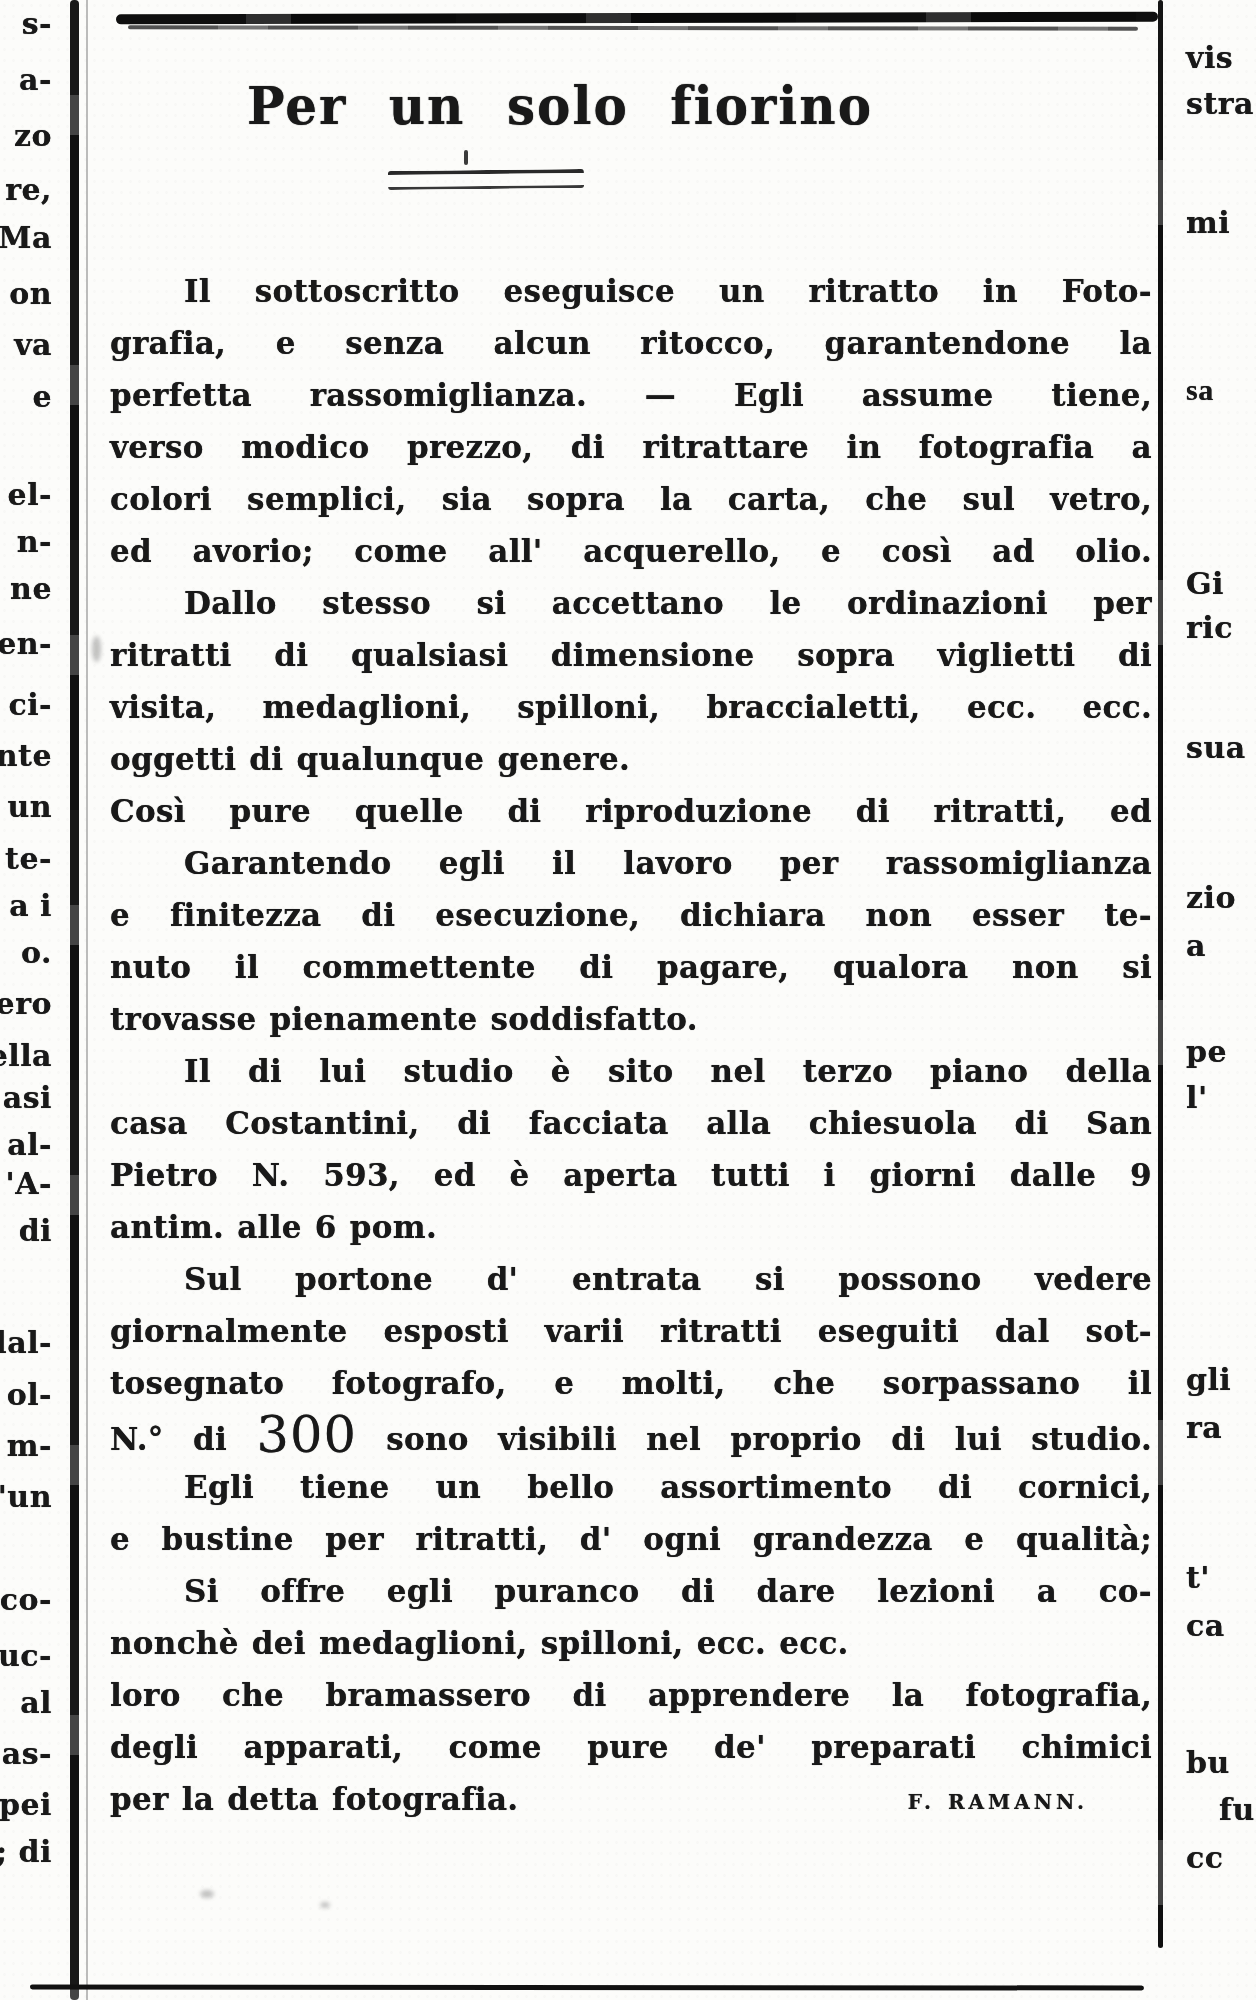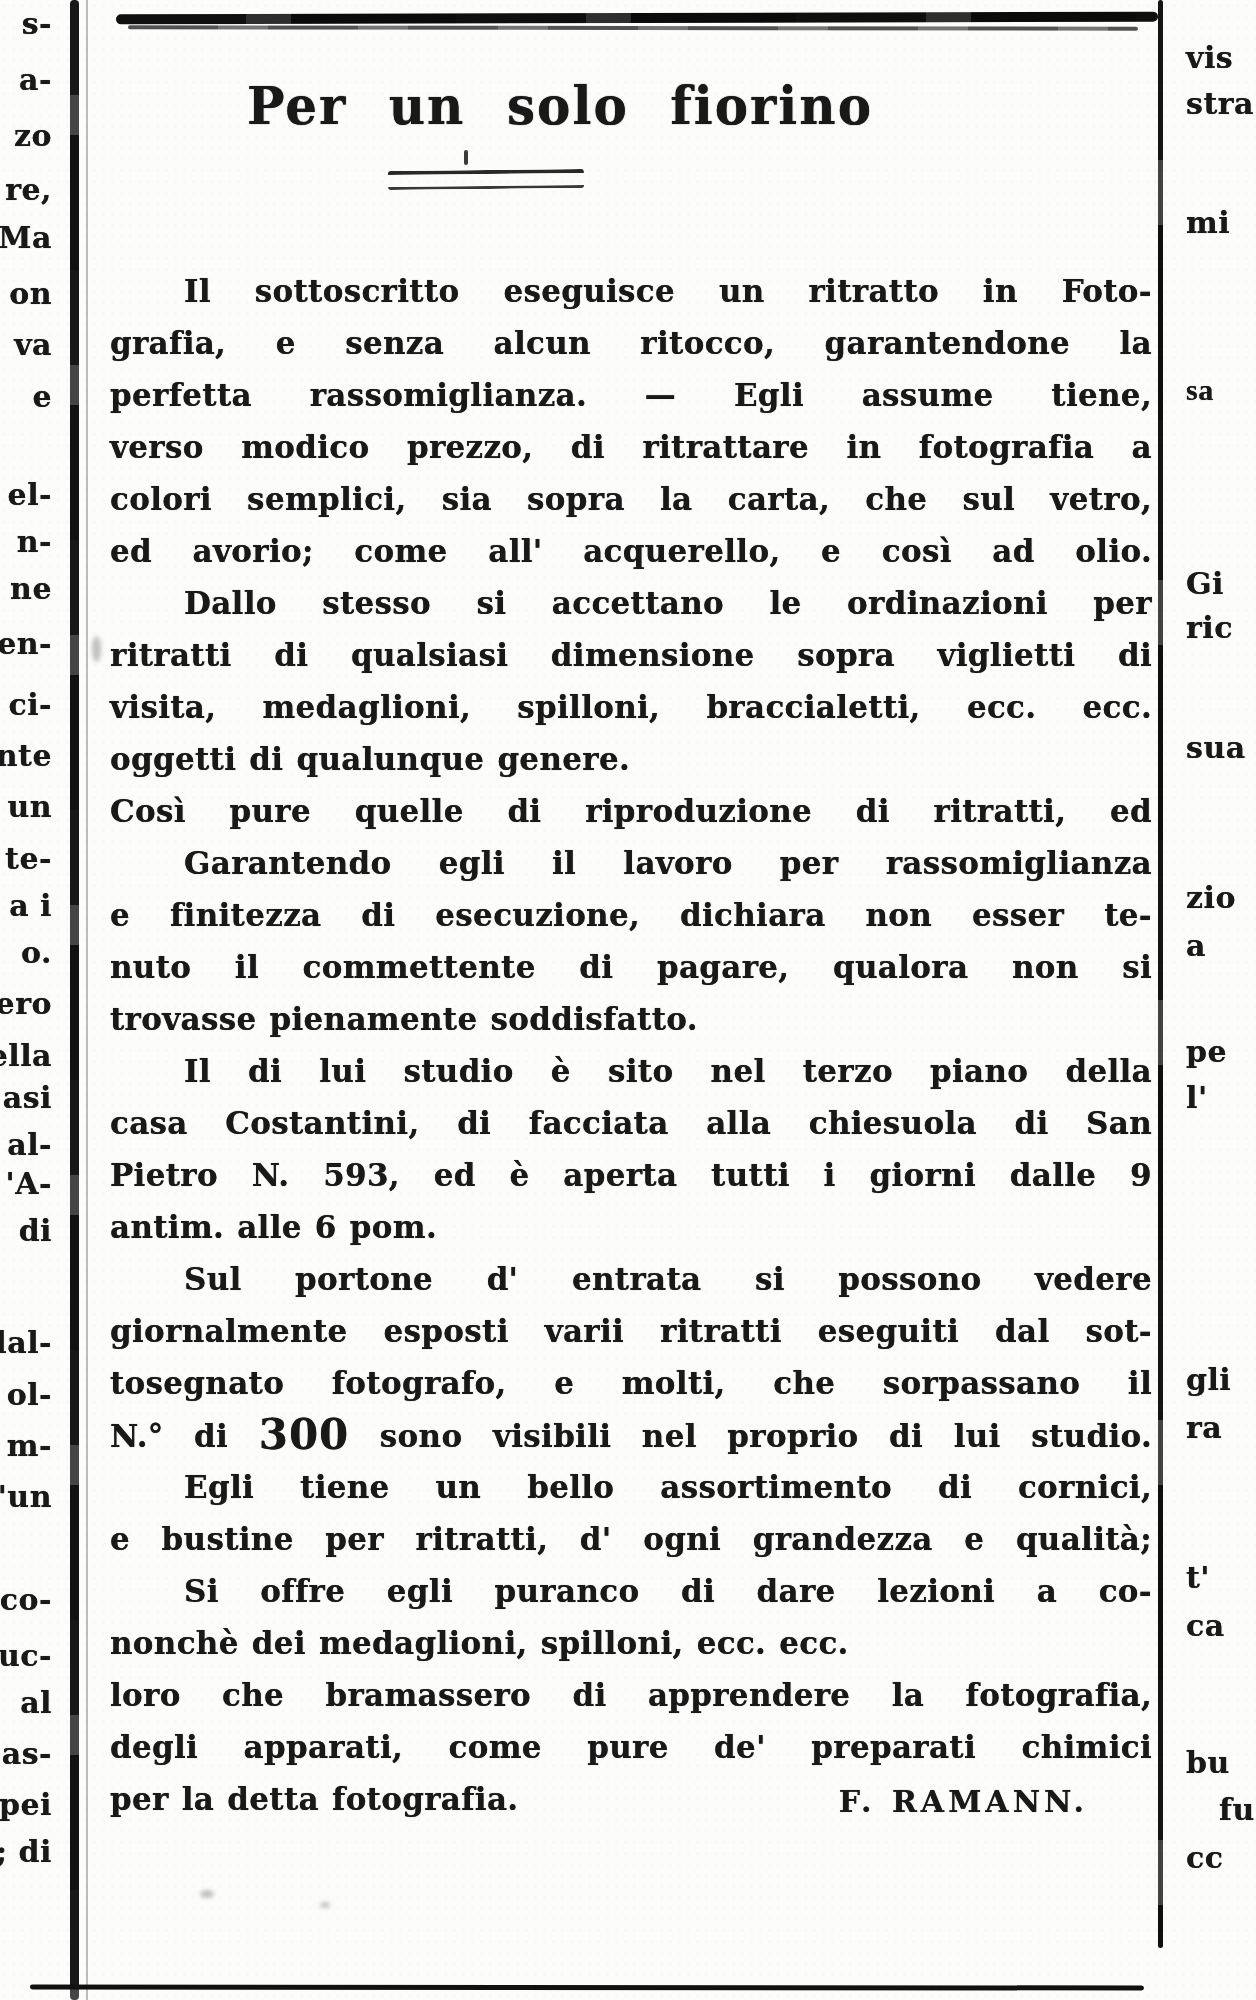--- a/index.html
+++ b/index.html
@@ -67,23 +67,23 @@
   #bodylines{position:absolute; top:266px; left:4px; right:2px;}
   .ln{
     height:52px; line-height:50px; font-size:31px; font-weight:700;
     letter-spacing:.3px; word-spacing:2px;
     text-shadow:0 0 .7px rgba(15,15,15,.8);
     text-align:justify; text-align-last:left; -moz-text-align-last:left;
     white-space:nowrap; overflow:visible;
   }
   .ln.j{white-space:normal; text-align-last:justify; -moz-text-align-last:justify;}
   .ln.first{text-indent:74px;}
-  .n300{font-size:42px; font-weight:700; letter-spacing:1px; vertical-align:-2px;}
+  .n300{font-size:51px; font-weight:400; letter-spacing:1px; vertical-align:-2px;}
   .sigline{display:flex; justify-content:space-between; padding-right:64px; white-space:nowrap;}
-  .sig{font-size:30px; letter-spacing:4px; align-self:flex-end; line-height:48px;}
+  .sig{font-size:20px; letter-spacing:4px; align-self:flex-end; line-height:48px;}
   
   .lstrip{position:absolute; left:0; top:0; width:56px; height:2000px;}
   .rstrip{position:absolute; left:1184px; top:0; width:72px; height:1968px;}
   .lfrag,.rfrag{
     position:absolute; font-size:30px; font-weight:700; line-height:36px;
     letter-spacing:.5px; text-shadow:0 0 .7px rgba(15,15,15,.8); white-space:nowrap;
   }
   .lfrag{right:4px; text-align:right;}
   .rfrag{left:2px; text-align:left;}
 </style>

